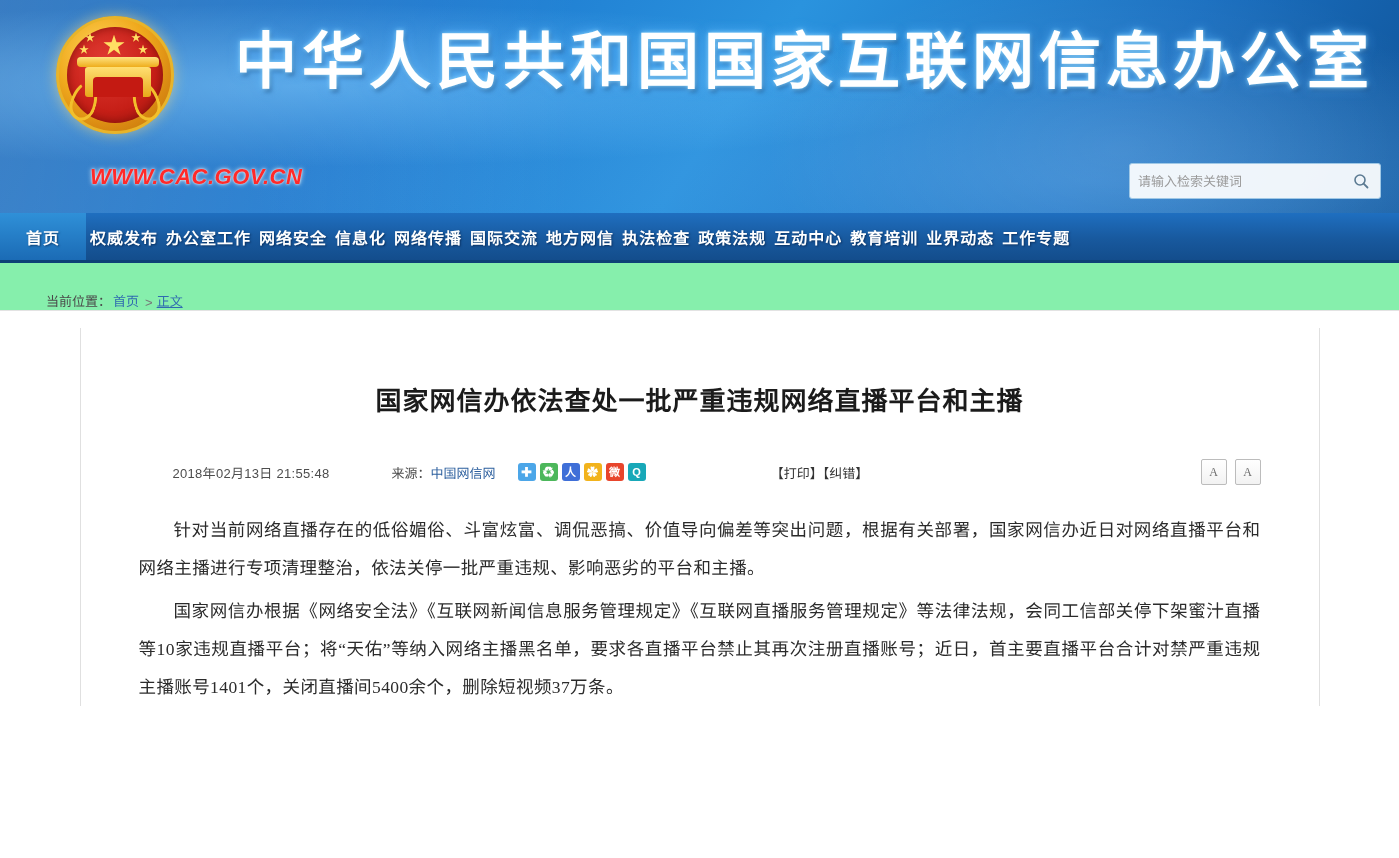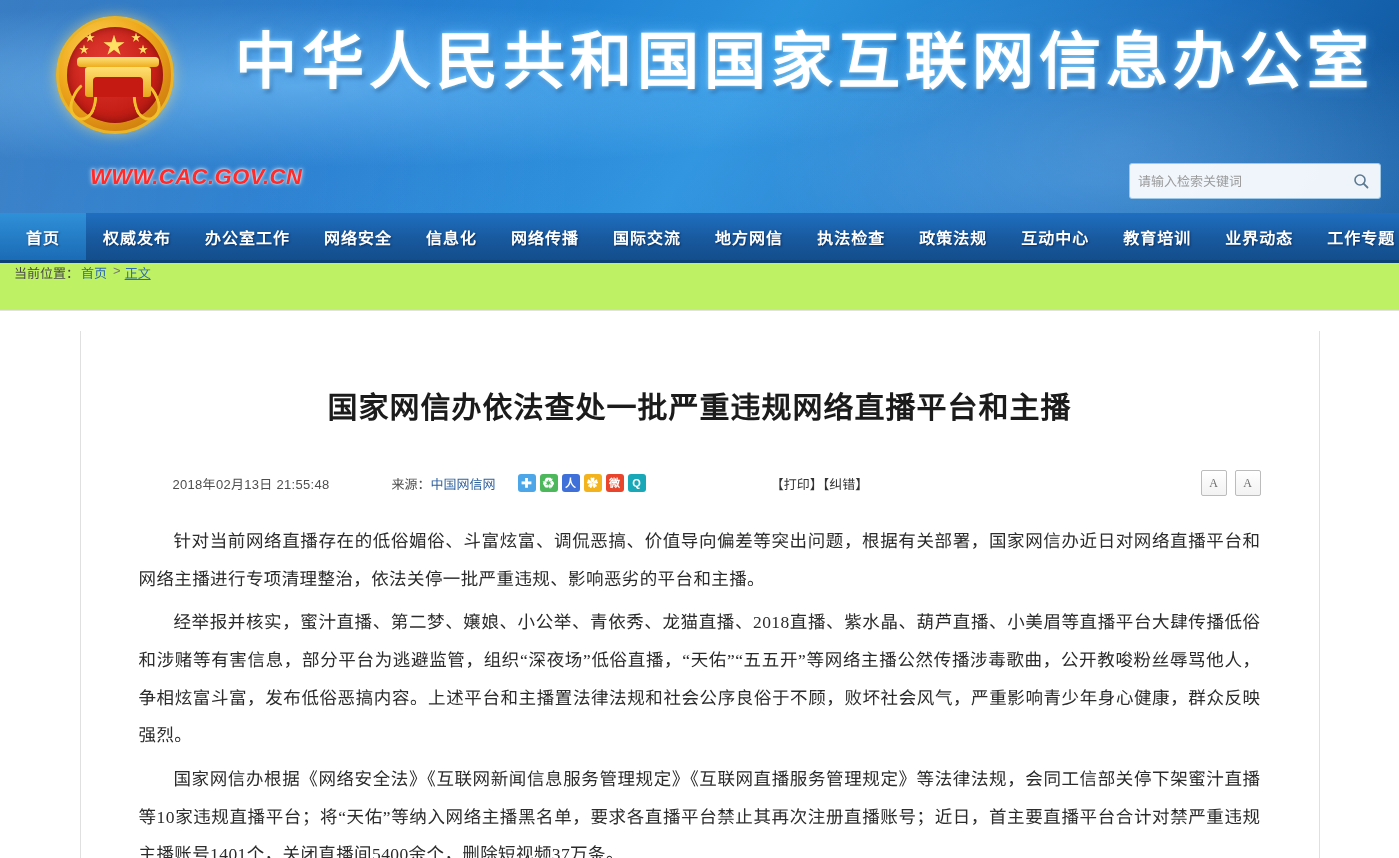--- a/index.html
+++ b/index.html
@@ -197,44 +197,44 @@
     background: linear-gradient(#1f6fc0, #18599e 55%, #134d8c);
     display: flex;
     align-items: stretch;
     z-index: 7;
     border-bottom: 3px solid #0d4277;
   }
   .nav-item {
     display: flex;
     align-items: center;
     justify-content: center;
-    padding: 0 17px;
+    padding: 0 4px;
     color: #ffffff;
     font-size: 16px;
     font-weight: bold;
     font-family: "Liberation Serif", serif;
     letter-spacing: 1px;
     white-space: nowrap;
     cursor: pointer;
     text-shadow: 1px 1px 2px rgba(0,25,60,0.6);
   }
   .nav-item.home {
     background: linear-gradient(#2f90d8, #1b6bb5);
     padding: 0 26px;
   }
 
   
   .breadcrumb {
     position: relative;
     width: 1399px;
     height: 48px;
-    background: #bef264;
-    display: flex;
-    align-items: flex-start;
-    padding-left: 14px;
+    background: #86efac;
+    display: flex;
+    align-items: flex-end;
+    padding-left: 46px;
     font-size: 13px;
     color: #3b6ea5;
     border-bottom: 1px solid #e3e3e3;
   }
   .breadcrumb .crumb-label { color: #4a4a4a; }
   .breadcrumb a {
     color: #2f6bb0;
     text-decoration: none;
     margin: 0 2px;
   }
@@ -252,21 +252,21 @@
     position: relative;
     margin: 0 auto;
     width: 1240px;
     border-left: 1px solid #e0e0e0;
     border-right: 1px solid #e0e0e0;
     padding: 0 58px;
   }
   .article-title {
     text-align: center;
     font-family: "Liberation Serif", serif;
-    font-size: 30px;
+    font-size: 26px;
     font-weight: bold;
     color: #1b1b1b;
     letter-spacing: 1px;
     padding-top: 56px;
     padding-bottom: 10px;
     line-height: 1.4;
   }
 
   .meta-row {
     position: relative;
@@ -435,20 +435,19 @@
         </span>
 
         <span class="font-btns">
           <span class="font-btn">A</span>
           <span class="font-btn">A</span>
         </span>
       </div>
 
       <div class="body-text">
         <p>针对当前网络直播存在的低俗媚俗、斗富炫富、调侃恶搞、价值导向偏差等突出问题，根据有关部署，国家网信办近日对网络直播平台和网络主播进行专项清理整治，依法关停一批严重违规、影响恶劣的平台和主播。</p>
-        <p>经举报并核实，蜜汁直播、第二梦、嬢娘、小公举、青依秀、龙猫直播、2018直播、紫水晶、葫芦直播、小美眉等直播平台大肆传播低俗和涉赌等有害信息，部分平台为逃避监管，组织“深夜场”低俗直播，“天佑”“五五开”等网络主播公然传播涉毒歌曲，公开教唆粉丝辱骂他人，争相炫富斗富，发布低俗恶搞内容。上述平台和主播置法律法规和社会公序良俗于不顾，败坏社会风气，严重影响青少年身心健康，群众反映强烈。</p>
         <p>国家网信办根据《网络安全法》《互联网新闻信息服务管理规定》《互联网直播服务管理规定》等法律法规，会同工信部关停下架蜜汁直播等10家违规直播平台；将“天佑”等纳入网络主播黑名单，要求各直播平台禁止其再次注册直播账号；近日，首主要直播平台合计对禁严重违规主播账号1401个，关闭直播间5400余个，删除短视频37万条。</p>
       </div>
 
     </div>
   </div>
 
 </div>
 
 </body></html>

